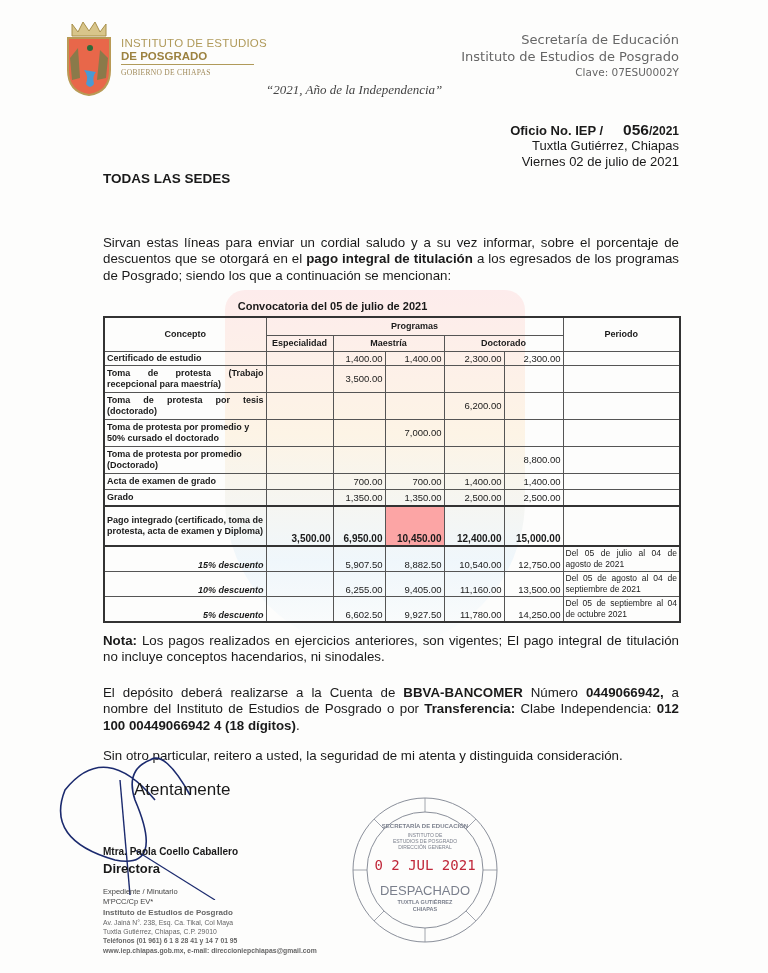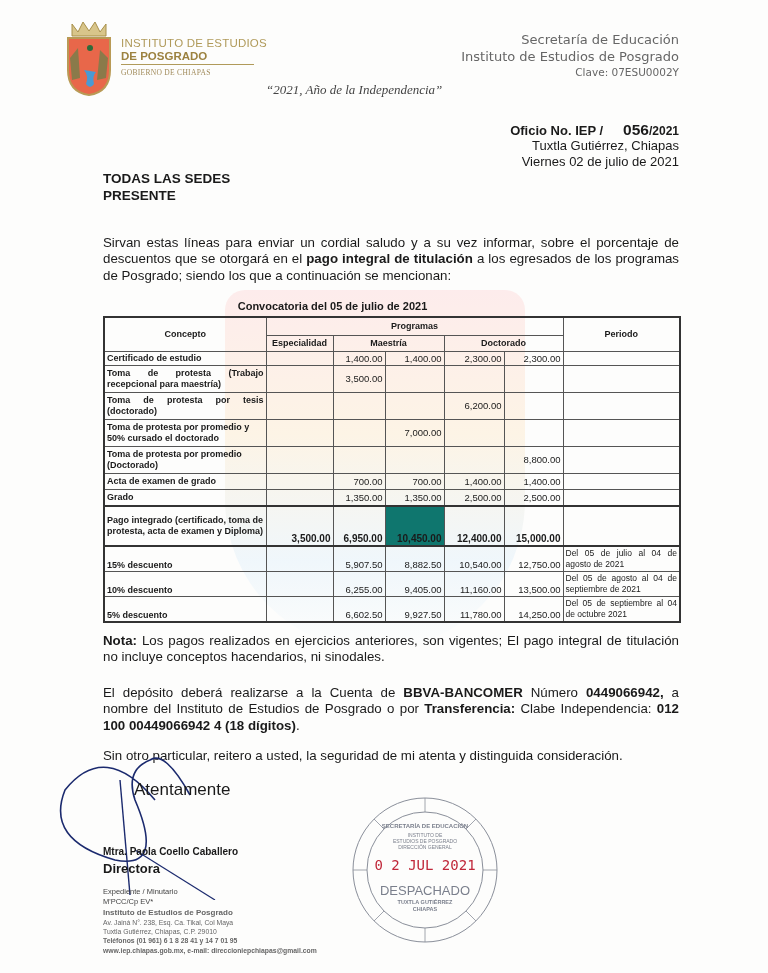--- a/index.html
+++ b/index.html
@@ -25,21 +25,21 @@
   .recip{left:103px;top:171px;font-size:13.5px;font-weight:bold;line-height:16.5px;}
   .para{left:103px;width:576px;font-size:13.3px;line-height:16.3px;text-align:justify;}
   
   .tbl-title{position:absolute;left:103px;top:300px;width:459px;text-align:center;font-size:11px;font-weight:bold;}
   table.fees{position:absolute;left:103px;top:316px;width:576px;border-collapse:collapse;font-size:9px;table-layout:fixed;}
   table.fees td,table.fees th{border:1px solid #555;padding:1px 2px;}
   table.fees th{font-weight:bold;text-align:center;font-size:9px;}
   table.fees td.c{font-weight:bold;text-align:left;line-height:11px;}
   table.fees td.n{text-align:right;font-size:9.5px;}
   table.fees tr.tot td.n{font-weight:bold;font-size:10px;}
-  table.fees td.d{font-weight:bold;text-align:left;vertical-align:bottom;}
+  table.fees td.d{font-weight:bold;text-align:right;vertical-align:bottom;font-style:italic;}
   table.fees td.p{font-size:8.5px;line-height:11px;text-align:justify;}
   table.fees td.n.b{vertical-align:bottom;}
   .outer{border:2px solid #333 !important;}
   
   .atte{left:103px;top:780px;font-size:17px;font-weight:normal;margin-left:31px;}
   .signer{left:103px;top:846px;font-size:10px;font-weight:bold;}
   .role{left:103px;top:861px;font-size:13px;font-weight:bold;}
   .foot{left:103px;font-size:7.5px;color:#444;}
   .foot.s{color:#666;}
   
@@ -68,21 +68,20 @@
 <div class="abs sec1">Secretaría de Educación</div>
 <div class="abs sec2">Instituto de Estudios de Posgrado</div>
 <div class="abs sec3">Clave: 07ESU0002Y</div>
 
 <div class="abs oficio"><span>Oficio No. IEP /</span><span class="num">056</span><span class="yr">/2021</span></div>
 <div class="abs place">Tuxtla Gutiérrez, Chiapas</div>
 <div class="abs date">Viernes 02 de julio de 2021</div>
 
 <div class="abs recip">
   <div>TODAS LAS SEDES</div>
-  <div>PRESENTE</div>
 </div>
 
 <div class="abs para" style="top:235px;"><span>Sirvan estas líneas para enviar un cordial saludo y a su vez informar, sobre el porcentaje de descuentos que se otorgará en el </span><b>pago integral de titulación</b><span> a los egresados de los programas de Posgrado; siendo los que a continuación se mencionan:</span></div>
 
 <div class="tbl-title">Convocatoria del 05 de julio de 2021</div>
 <table class="fees outer">
   <colgroup>
     <col style="width:162px">
       <col style="width:67px">
       <col style="width:52px">
@@ -162,21 +161,21 @@
     <td class="n">1,350.00</td>
     <td class="n">1,350.00</td>
     <td class="n">2,500.00</td>
     <td class="n">2,500.00</td>
     <td class="p"></td>
   </tr>
   <tr class="tot" style="height:40px;border-top:2px solid #333;">
     <td class="c">Pago integrado (certificado, toma de protesta, acta de examen y Diploma)</td>
     <td class="n b">3,500.00</td>
     <td class="n b">6,950.00</td>
-    <td class="n b" style="background:#0f766e;">10,450.00</td>
+    <td class="n b" style="background:#fca5a5;">10,450.00</td>
     <td class="n b">12,400.00</td>
     <td class="n b">15,000.00</td>
     <td class="p"></td>
   </tr>
   <tr style="height:24px;border-top:2px solid #333;">
     <td class="d">15% descuento</td>
     <td class="n b"></td>
     <td class="n b">5,907.50</td>
     <td class="n b">8,882.50</td>
     <td class="n b">10,540.00</td>

